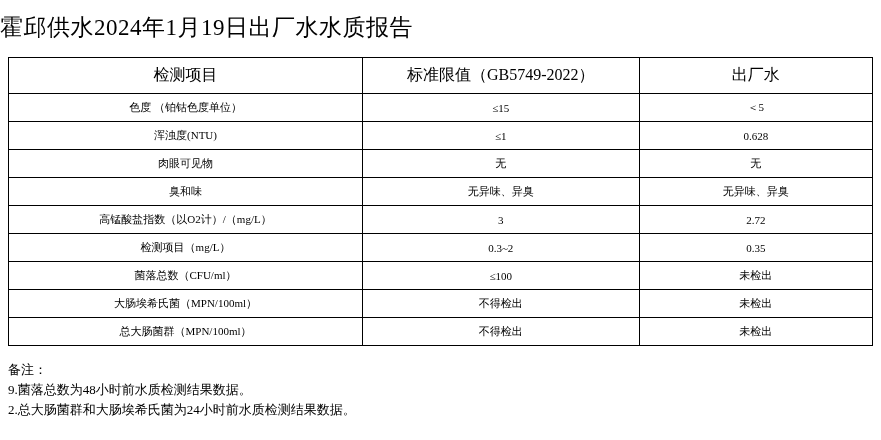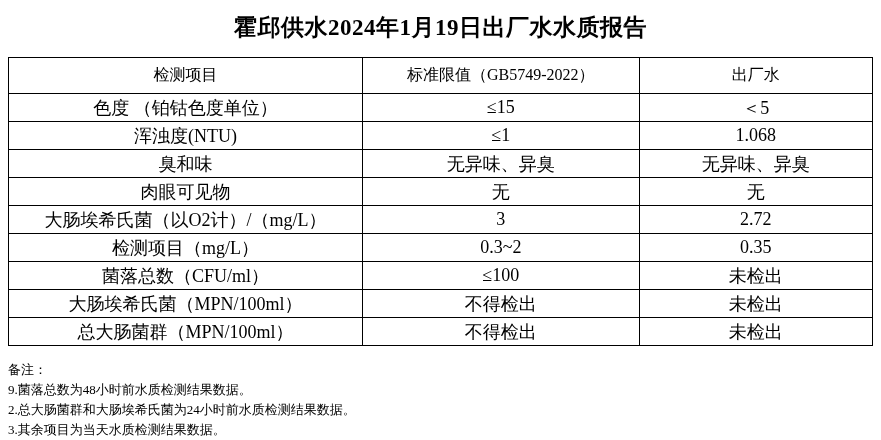--- a/index.html
+++ b/index.html
@@ -15,38 +15,38 @@
     overflow: hidden;
   }
   .page {
     position: relative;
     width: 881px;
     height: 440px;
     box-sizing: border-box;
     padding: 0;
   }
   .title {
-    text-align: center;
+    text-align: left;
     font-size: 23px;
-    font-weight: bold;
+    font-weight: normal;
     letter-spacing: 0.5px;
     padding: 12px 0 14px 0;
     font-family: "Liberation Serif", "DejaVu Serif", serif;
   }
   table.report {
     border-collapse: collapse;
     width: 865px;
     margin: 0 8px;
     table-layout: fixed;
   }
   table.report td, table.report th {
     border: 1px solid #000000;
     text-align: center;
     vertical-align: middle;
-    font-size: 18px;
+    font-size: 11px;
     font-weight: normal;
     padding: 0;
     height: 27px;
     font-family: "Liberation Serif", "DejaVu Serif", serif;
   }
   table.report thead td {
     font-size: 16px;
     height: 35px;
   }
   .col-item { width: 41%; margin-left: 13px; }
@@ -77,34 +77,34 @@
     </thead>
     <tbody>
       <tr>
         <td>色度 （铂钴色度单位）</td>
         <td>≤15</td>
         <td>＜5</td>
       </tr>
       <tr>
         <td>浑浊度(NTU)</td>
         <td>≤1</td>
-        <td>1.068</td>
+        <td>0.628</td>
+      </tr>
+      <tr>
+        <td>肉眼可见物</td>
+        <td>无</td>
+        <td>无</td>
       </tr>
       <tr>
         <td>臭和味</td>
         <td>无异味、异臭</td>
         <td>无异味、异臭</td>
       </tr>
       <tr>
-        <td>肉眼可见物</td>
-        <td>无</td>
-        <td>无</td>
-      </tr>
-      <tr>
-        <td>大肠埃希氏菌（以O2计）/（mg/L）</td>
+        <td>高锰酸盐指数（以O2计）/（mg/L）</td>
         <td>3</td>
         <td>2.72</td>
       </tr>
       <tr>
         <td>检测项目（mg/L）</td>
         <td>0.3~2</td>
         <td>0.35</td>
       </tr>
       <tr>
         <td>菌落总数（CFU/ml）</td>
@@ -121,16 +121,15 @@
         <td>不得检出</td>
         <td>未检出</td>
       </tr>
     </tbody>
   </table>
 
   <div class="notes">
     <div>备注：</div>
     <div>9.菌落总数为48小时前水质检测结果数据。</div>
     <div>2.总大肠菌群和大肠埃希氏菌为24小时前水质检测结果数据。</div>
-    <div>3.其余项目为当天水质检测结果数据。</div>
   </div>
 
 </div>
 
 </body></html>

